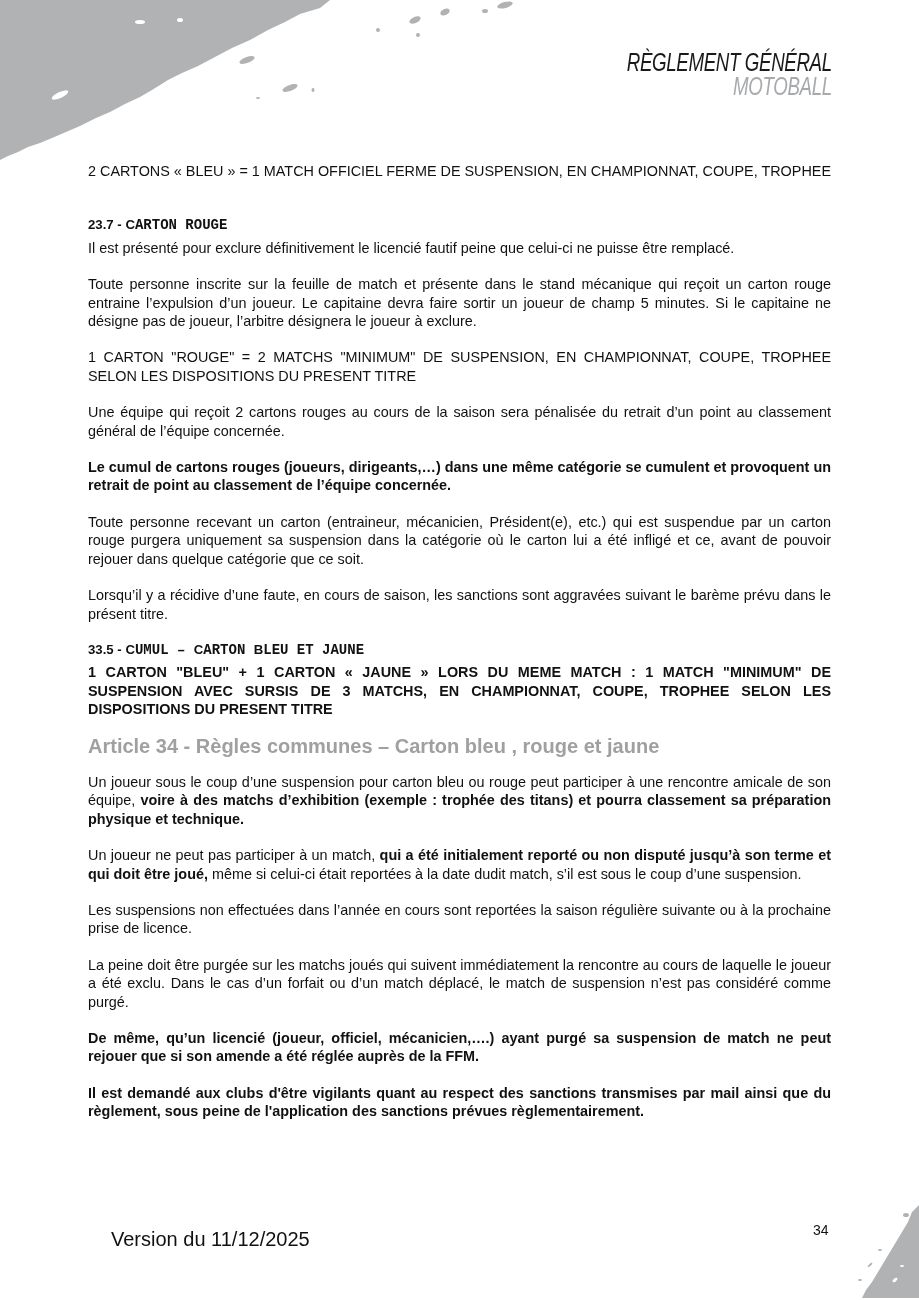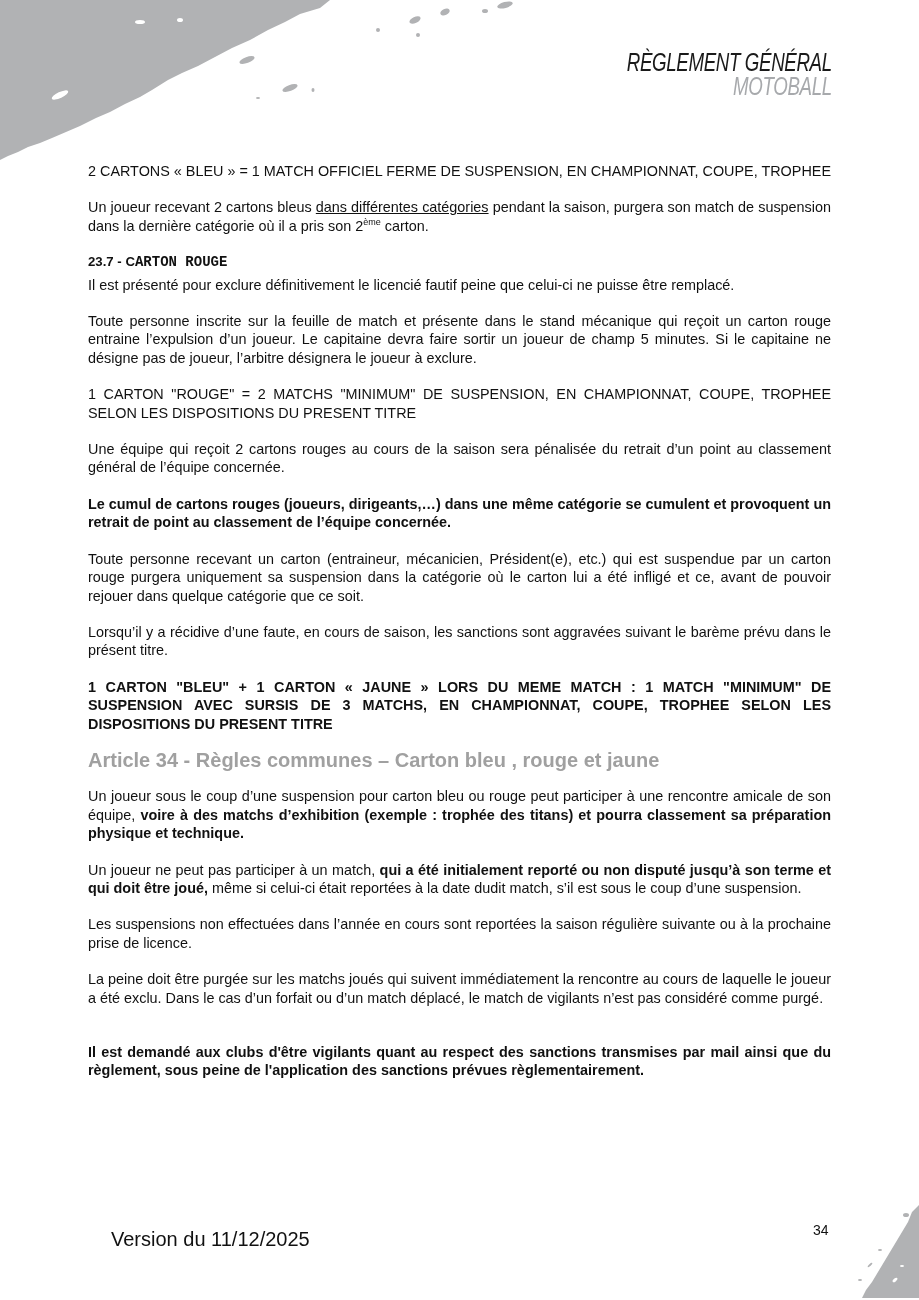--- a/index.html
+++ b/index.html
@@ -48,49 +48,50 @@
 </svg>
 
 <div class="header-title">
   <span class="l1">RÈGLEMENT GÉNÉRAL</span>
   <span class="l2">MOTOBALL</span>
 </div>
 
 <div class="content">
   <p class="p">2 CARTONS « BLEU » = 1 MATCH OFFICIEL FERME DE SUSPENSION, EN CHAMPIONNAT, COUPE, TROPHEE</p>
   <div class="gap"></div>
-  <p class="p"><span>Un joueur recevant 2 cartons bleus </span><span class="underline">dans différentes catégories</span><span> pendant la saison, purgera son match de suspension dans la dernière catégorie où il a pris son 2</span><sup>ème</sup><span> carton.</span></p>
   <div class="gap"></div>
   <p class="heading"><span>23.7 - </span><span class="cap">C</span><span class="sc">ARTON ROUGE</span></p>
   <p class="p">Il est présenté pour exclure définitivement le licencié fautif peine que celui-ci ne puisse être remplacé.</p>
   <div class="gap"></div>
   <p class="p">Toute personne inscrite sur la feuille de match et présente dans le stand mécanique qui reçoit un carton rouge entraine l’expulsion d’un joueur. Le capitaine devra faire sortir un joueur de champ 5 minutes. Si le capitaine ne désigne pas de joueur, l’arbitre désignera le joueur à exclure.</p>
   <div class="gap"></div>
   <p class="p">1 CARTON "ROUGE" = 2 MATCHS "MINIMUM" DE SUSPENSION, EN CHAMPIONNAT, COUPE, TROPHEE SELON LES DISPOSITIONS DU PRESENT TITRE</p>
   <div class="gap"></div>
   <p class="p">Une équipe qui reçoit 2 cartons rouges au cours de la saison sera pénalisée du retrait d’un point au classement général de l’équipe concernée.</p>
   <div class="gap"></div>
   <p class="p bold">Le cumul de cartons rouges (joueurs, dirigeants,…) dans une même catégorie se cumulent et provoquent un retrait de point au classement de l’équipe concernée.</p>
   <div class="gap"></div>
   <p class="p">Toute personne recevant un carton (entraineur, mécanicien, Président(e), etc.) qui est suspendue par un carton rouge purgera uniquement sa suspension dans la catégorie où le carton lui a été infligé et ce, avant de pouvoir rejouer dans quelque catégorie que ce soit.</p>
   <div class="gap"></div>
   <p class="p">Lorsqu’il y a récidive d’une faute, en cours de saison, les sanctions sont aggravées suivant le barème prévu dans le présent titre.</p>
   <div class="gap"></div>
+  <p class="heading"><span>33.5 - </span><span class="cap">C</span><span class="sc">UMUL</span><span class="sc"> – </span><span class="cap">C</span><span class="sc">ARTON </span><span class="cap">B</span><span class="sc">LEU ET JAUNE</span></p>
   <p class="p bold">1 CARTON "BLEU" + 1 CARTON « JAUNE » LORS DU MEME MATCH : 1 MATCH "MINIMUM" DE SUSPENSION AVEC SURSIS DE 3 MATCHS, EN CHAMPIONNAT, COUPE, TROPHEE SELON LES DISPOSITIONS DU PRESENT TITRE</p>
   <div class="gap"></div>
   <p class="article">Article 34 - Règles communes – Carton bleu , rouge et jaune</p>
   <div class="gap"></div>
   <p class="p"><span>Un joueur sous le coup d’une suspension pour carton bleu ou rouge peut participer à une rencontre amicale de son équipe, </span><span class="bold">voire à des matchs d’exhibition (exemple : trophée des titans) et pourra classement sa préparation physique et technique.</span></p>
   <div class="gap"></div>
   <p class="p"><span>Un joueur ne peut pas participer à un match, </span><span class="bold">qui a été initialement reporté ou non disputé jusqu’à son terme et qui doit être joué,</span><span> même si celui-ci était reportées à la date dudit match, s’il est sous le coup d’une suspension.</span></p>
   <div class="gap"></div>
   <p class="p">Les suspensions non effectuées dans l’année en cours sont reportées la saison régulière suivante ou à la prochaine prise de licence.</p>
   <div class="gap"></div>
-  <p class="p">La peine doit être purgée sur les matchs joués qui suivent immédiatement la rencontre au cours de laquelle le joueur a été exclu. Dans le cas d’un forfait ou d’un match déplacé, le match de vigilants n’est pas considéré comme purgé.</p>
+  <p class="p">La peine doit être purgée sur les matchs joués qui suivent immédiatement la rencontre au cours de laquelle le joueur a été exclu. Dans le cas d’un forfait ou d’un match déplacé, le match de suspension n’est pas considéré comme purgé.</p>
   <div class="gap"></div>
+  <p class="p bold">De même, qu’un licencié (joueur, officiel, mécanicien,….) ayant purgé sa suspension de match ne peut rejouer que si son amende a été réglée auprès de la FFM.</p>
   <div class="gap"></div>
   <p class="p bold">Il est demandé aux clubs d'être vigilants quant au respect des sanctions transmises par mail ainsi que du règlement, sous peine de l'application des sanctions prévues règlementairement.</p>
 </div>
 
 <div class="page-num">34</div>
 <div class="version">Version du 11/12/2025</div>
 
 <svg class="deco-bottom" viewBox="0 0 79 110">
   <path d="M79,15 L72,22 L68,32 L62,42 L56,52 L50,62 L44,72 L38,82 L32,92 L26,100 L22,108 L79,108 Z" fill="#b1b2b4"></path>
   <ellipse cx="66" cy="25" rx="3" ry="2" fill="#b1b2b4"></ellipse>

